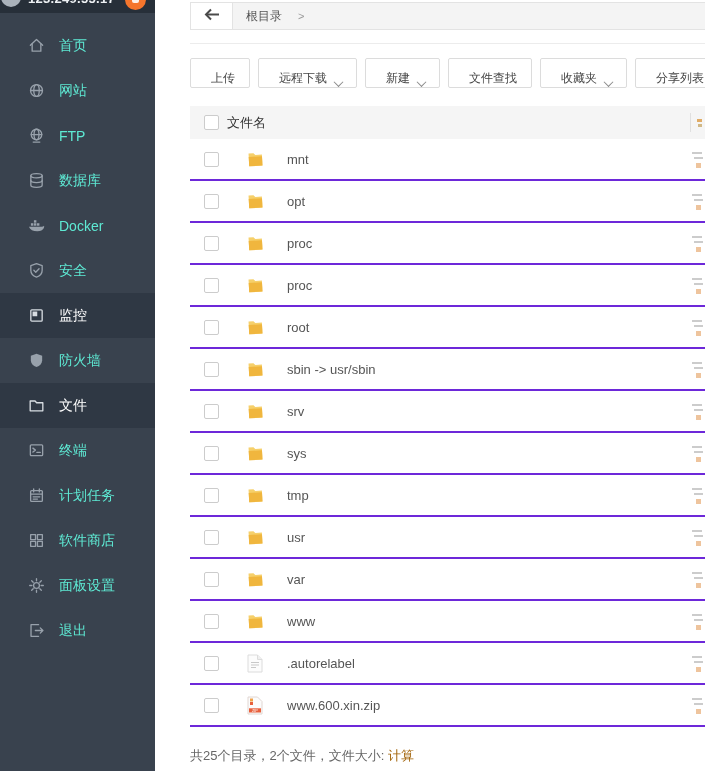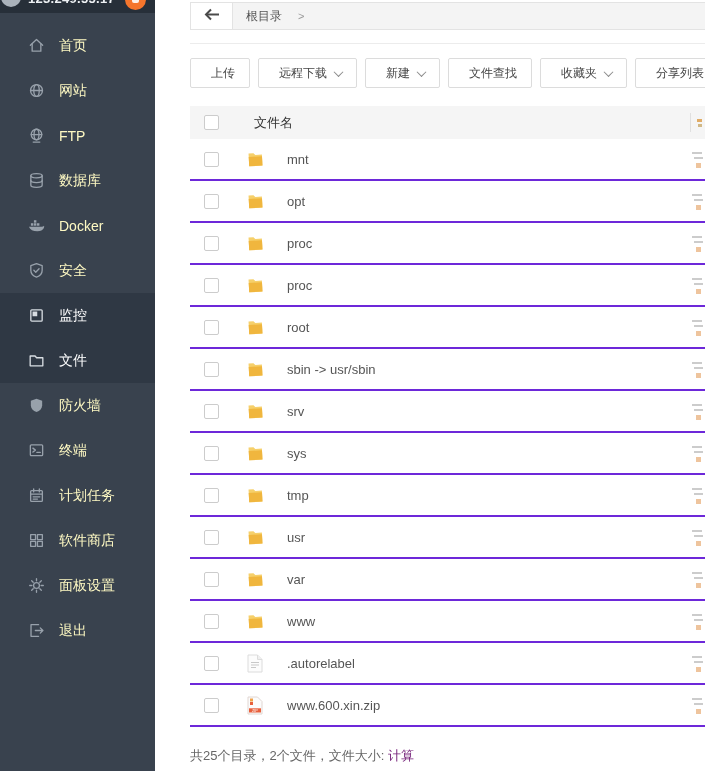--- a/index.html
+++ b/index.html
@@ -7,64 +7,64 @@
   .app{position:relative;width:705px;height:771px;overflow:hidden;background:#fff;}
 
   
   .sidebar{position:absolute;left:0;top:0;bottom:0;width:155px;background:#39424e;}
   .sidebar-header{position:relative;height:13px;background:#272f39;overflow:hidden;}
   .avatar{position:absolute;left:1px;top:-13px;width:20px;height:20px;border-radius:50%;background:#aab2bb;}
   .server-ip{position:absolute;left:28px;top:-9px;color:#eef1f4;font-size:13px;font-weight:bold;letter-spacing:.3px;white-space:nowrap;}
   .notif-badge{position:absolute;right:9px;top:-11px;width:21px;height:21px;border-radius:50%;background:#f5752c;}
   .notif-badge:after{content:"";position:absolute;left:7px;top:7px;width:7px;height:7px;border-radius:2px;background:#fff;opacity:.9;}
   .menu{margin-top:10px;}
-  .menu-item{height:45px;display:flex;align-items:center;padding-left:27px;color:#fef9c3;font-size:14px;cursor:pointer;}
+  .menu-item{height:45px;display:flex;align-items:center;padding-left:27px;color:#5eead4;font-size:14px;cursor:pointer;}
   .menu-item.active{background:#2f3844;color:#fff;}
   .mi-icon{width:18px;height:18px;margin-right:14px;display:inline-flex;align-items:center;justify-content:center;color:#98a1ab;flex:none;}
   .menu-item.active .mi-icon{color:#d8dde2;}
   .mi-icon svg{display:block;}
 
   
   .main{position:absolute;left:155px;top:0;right:0;bottom:0;background:#fff;}
   .content{position:absolute;left:35px;top:0;right:0;bottom:0;}
 
   .breadcrumb-bar{position:absolute;left:0;top:2px;right:-2px;height:26px;display:flex;border:1px solid #e3e3e3;background:#f4f4f4;align-items:stretch;}
   .back-btn{width:41px;background:#fff;border-right:1px solid #e3e3e3;display:flex;align-items:center;justify-content:center;cursor:pointer;flex:none;}
   .crumbs{display:flex;align-items:center;padding-left:13px;gap:16px;font-size:12px;color:#555;}
   .crumb-sep{color:#999;font-size:11px;}
 
   .header-divider{position:absolute;left:0;right:0;top:43px;border-top:1px solid #ececec;}
 
   .toolbar{position:absolute;left:0;top:58px;right:-2px;height:34px;display:flex;gap:8px;overflow:hidden;}
-  .tb-btn{height:30px;box-sizing:border-box;padding:0 14px;border:1px solid #dcdcdc;border-radius:2px;background:#fff;color:#454545;font-size:12px;display:inline-flex;align-items:center;gap:6px;white-space:nowrap;flex:none;cursor:pointer;}
+  .tb-btn{height:30px;box-sizing:border-box;padding:0 14px;border:1px solid #dcdcdc;border-radius:2px;background:#fff;color:#454545;font-size:12px;display:inline-flex;align-items:flex-end;gap:6px;white-space:nowrap;flex:none;cursor:pointer;}
   .caret{width:6px;height:6px;border-right:1px solid #8a8a8a;border-bottom:1px solid #8a8a8a;transform:rotate(45deg) translate(-1px,-1px);margin-left:2px;flex:none;}
   .tb-ico{display:inline-flex;flex:none;}
 
   .table-header{position:absolute;left:0;top:106px;right:0;height:33px;background:#f5f5f5;border-bottom:1px solid #e6e6e6;display:flex;align-items:center;font-size:13px;color:#333;}
   .col-divider{position:absolute;right:14px;top:7px;bottom:7px;width:1px;background:#e0e0e0;}
   .hdr-frag{position:absolute;right:1px;top:13px;width:7px;height:8px;background:linear-gradient(#dd9a43,#dd9a43) 0 0/5px 3px no-repeat,linear-gradient(#c9a96b,#c9a96b) 1px 5px/4px 3px no-repeat;opacity:.8;}
 
   .cb{width:15px;height:15px;box-sizing:border-box;border:1px solid #ccc;border-radius:2px;background:#fff;flex:none;cursor:pointer;}
   .table-header .cb{margin-left:14px;}
-  .hdr-name{margin-left:35px;}
+  .hdr-name{margin-left:8px;}
 
   .rows{position:absolute;left:0;top:139px;right:0;}
   .file-row{height:40px;display:flex;align-items:center;border-bottom:2px solid #6d28d9;position:relative;background:#fff;}
   .file-row .cb{margin-left:14px;}
   .row-icon{width:20px;height:21px;margin-left:26px;display:inline-flex;align-items:center;justify-content:center;flex:none;}
   .row-icon svg{display:block;}
   .row-icon.t-folder svg{transform:rotate(-3deg);}
   .row-name{margin-left:22px;font-size:13px;color:#555;cursor:pointer;}
   .row-frag{position:absolute;right:0;top:12px;width:13px;height:18px;opacity:.5;background:
     linear-gradient(#9a9a9a,#9a9a9a) 0 1px/10px 2px no-repeat,
     linear-gradient(#9a9a9a,#9a9a9a) 2px 6px/9px 2px no-repeat,
     linear-gradient(#df8b3e,#df8b3e) 4px 12px/5px 5px no-repeat;}
 
   .footer{position:absolute;left:0;top:747px;font-size:13px;color:#666;white-space:nowrap;}
-  .calc-link{color:#701a75;cursor:pointer;text-decoration:none;}
+  .calc-link{color:#a16207;cursor:pointer;text-decoration:none;}
 </style>
 </head>
 <body>
 
 <div class="app">
 
   <div class="sidebar">
     <div class="sidebar-header">
       <span class="avatar"></span>
       <span class="server-ip">123.249.55.17</span>
@@ -136,35 +136,35 @@
   </div>
         <div class="menu-item active">
     <span class="mi-icon">
             <svg width="17" height="17" viewBox="0 0 18 18" fill="none" stroke="currentColor" stroke-width="1.4" stroke-linecap="round" stroke-linejoin="round">
               <rect x="3" y="3" width="12" height="12" rx="1"></rect>
               <rect x="4.8" y="4.8" width="5" height="5" fill="currentColor" stroke="none"></rect>
             </svg>
           </span>
     <span class="mi-label">监控</span>
   </div>
-        <div class="menu-item active">
-    <span class="mi-icon">
-            <svg width="17" height="17" viewBox="0 0 18 18" fill="none" stroke="currentColor" stroke-width="1.4" stroke-linecap="round" stroke-linejoin="round">
-              <path d="M2.3 4.2 h5.2 l1.6 1.9 h6.6 V14.6 H2.3 z"></path>
-            </svg>
-          </span>
-    <span class="mi-label">文件</span>
-  </div>
         <div class="menu-item">
     <span class="mi-icon">
             <svg width="17" height="17" viewBox="0 0 18 18">
               <path fill="currentColor" d="M9 1.8 l6 2.1 v4.8 c0 3.6 -2.4 6.1 -6 7.3 -3.6 -1.2 -6 -3.7 -6 -7.3 V3.9 z"></path>
             </svg>
           </span>
     <span class="mi-label">防火墙</span>
+  </div>
+        <div class="menu-item active">
+    <span class="mi-icon">
+            <svg width="17" height="17" viewBox="0 0 18 18" fill="none" stroke="currentColor" stroke-width="1.4" stroke-linecap="round" stroke-linejoin="round">
+              <path d="M2.3 4.2 h5.2 l1.6 1.9 h6.6 V14.6 H2.3 z"></path>
+            </svg>
+          </span>
+    <span class="mi-label">文件</span>
   </div>
         <div class="menu-item">
     <span class="mi-icon">
             <svg width="17" height="17" viewBox="0 0 18 18" fill="none" stroke="currentColor" stroke-width="1.4" stroke-linecap="round" stroke-linejoin="round">
               <rect x="2.5" y="3" width="13" height="11.5" rx="1"></rect>
               <path d="M5.2 6.5 l2.6 2.1 -2.6 2.1"></path>
               <path d="M9.4 11 h3.6"></path>
             </svg>
           </span>
     <span class="mi-label">终端</span>

